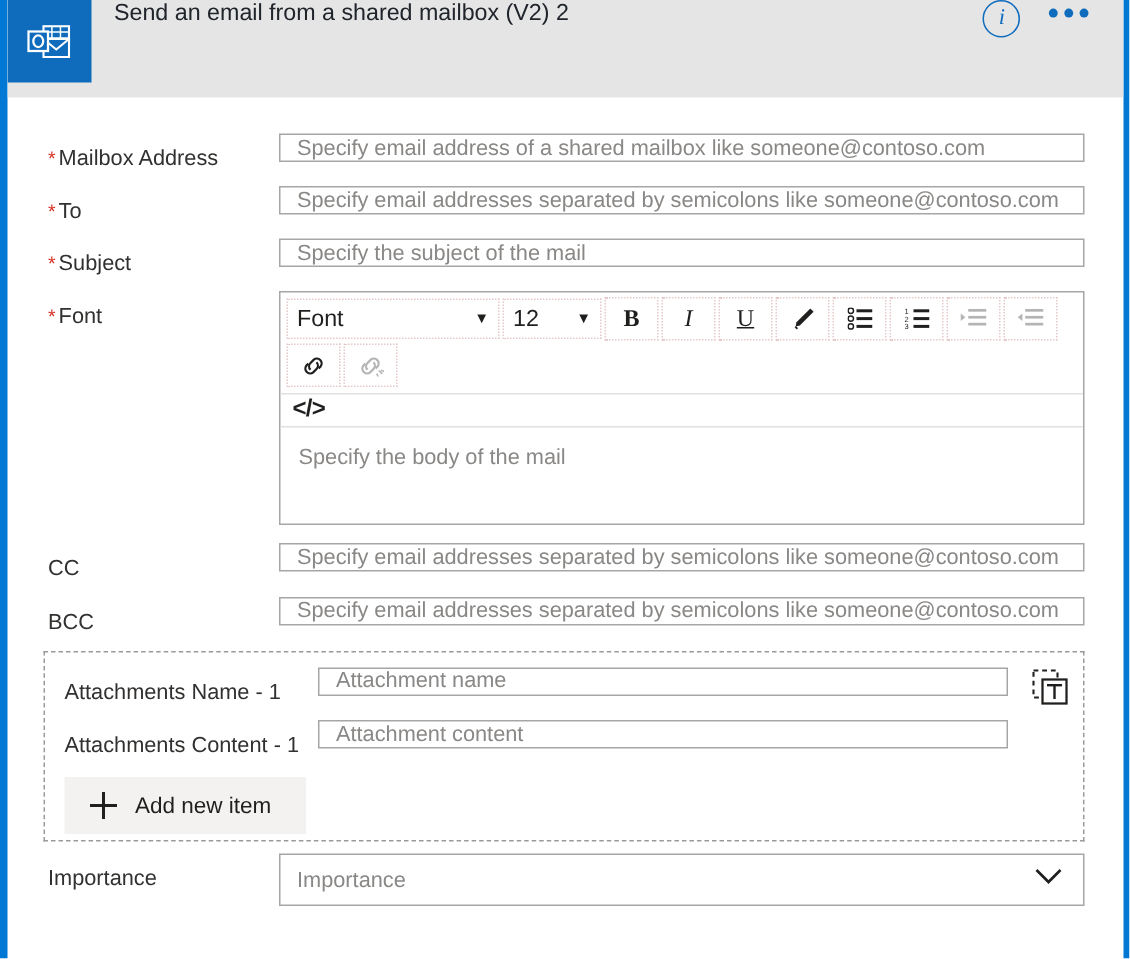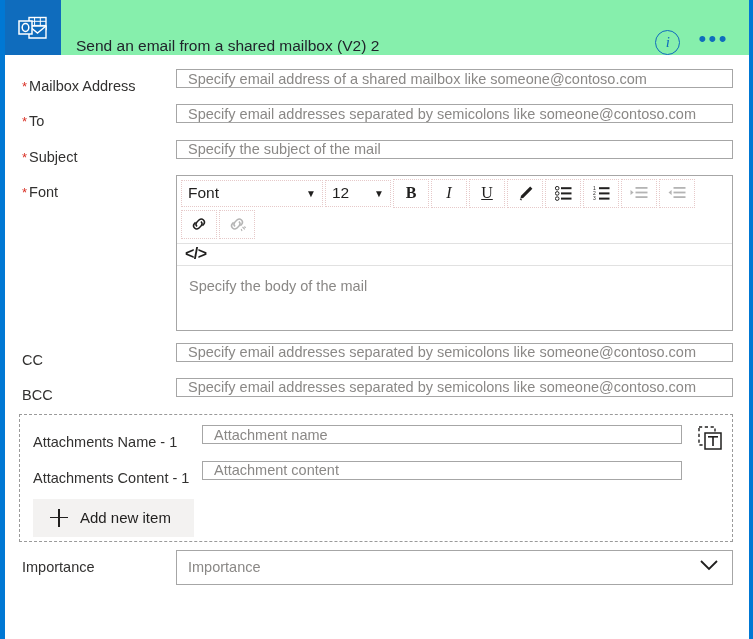--- a/index.html
+++ b/index.html
@@ -18,24 +18,24 @@
     box-sizing: border-box;
     background: #ffffff;
     border-left: 5px solid #0078d4;
     border-right: 4px solid #0078d4;
     overflow: hidden;
   }
 
   
   .header {
     position: relative;
-    height: 55px;
-    background: #86efac;
-    display: flex;
-    align-items: flex-end;
+    height: 65px;
+    background: #e5e5e5;
+    display: flex;
+    align-items: flex-start;
   }
   .header-icon-box {
     width: 56px;
     height: 55px;
     background: #0f6cbd;
     flex: 0 0 56px;
     display: flex;
     align-items: center;
     justify-content: center;
   }
@@ -72,21 +72,21 @@
     color: #0f6cbd;
     font-size: 22px;
     letter-spacing: 2.5px;
     cursor: pointer;
     line-height: 12px;
     padding-bottom: 8px;
   }
 
   
   .form-body {
-    padding: 0;
+    padding: 10px;
   }
   .row {
     display: flex;
     align-items: flex-start;
     margin-bottom: 9px;
   }
   .label-col {
     width: 171px;
     flex: 0 0 171px;
     padding-left: 17px;

